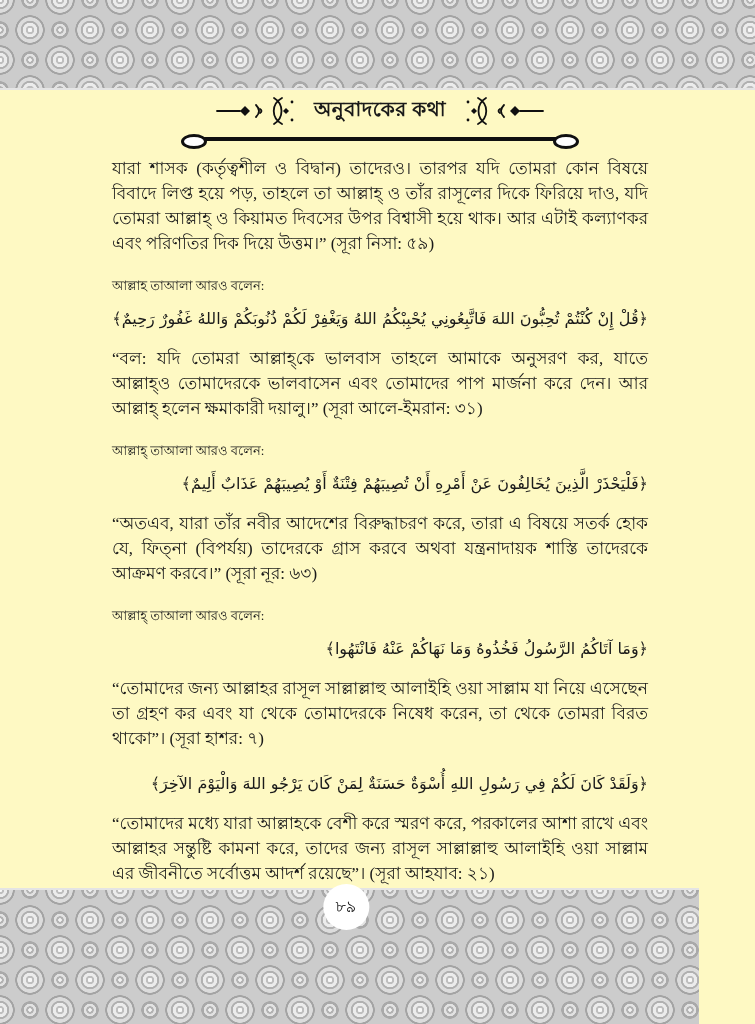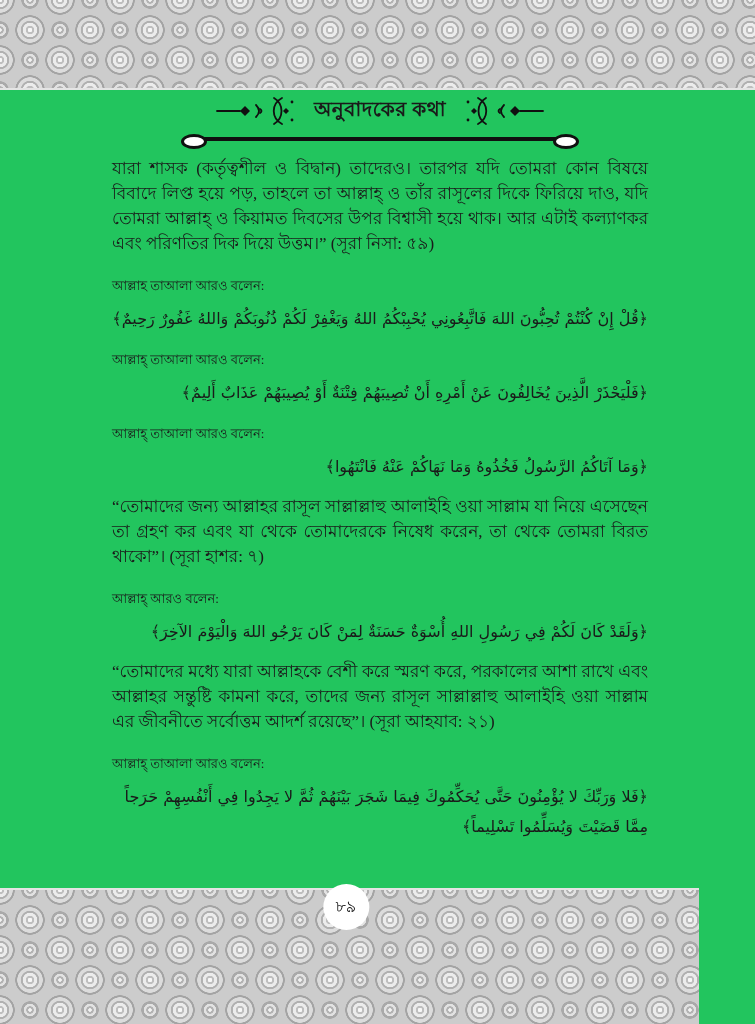--- a/index.html
+++ b/index.html
@@ -3,21 +3,21 @@
 <meta charset="utf-8">
 <style>
   html,body{margin:0;padding:0;}
   body{
     width:755px;height:1024px;
     background:#ffffff;
     font-family:"Liberation Serif","DejaVu Serif",serif;
     color:#1a1a1a;
     overflow:hidden;
   }
-  .page{position:relative;width:755px;height:1024px;background:#22c55e;}
+  .page{position:relative;width:755px;height:1024px;background:#fef9c3;}
 
   
   .pattern{
     background-color:#cccccc;
     background-image:
       radial-gradient(circle, #f8f8f8 0 2px, #bfbfbf 2.5px 4px, #ececec 4.5px 7px, #b1b1b1 7.5px 9px, #dcdcdc 9.5px 12.5px, #a4a4a4 13px 14.5px, rgba(0,0,0,0) 15px),
       radial-gradient(circle, #f8f8f8 0 2px, #bfbfbf 2.5px 4px, #ececec 4.5px 7px, #b1b1b1 7.5px 9px, #dcdcdc 9.5px 12.5px, #a4a4a4 13px 14.5px, rgba(0,0,0,0) 15px),
       radial-gradient(circle, #f3f3f3 0 1.5px, #b3b3b3 2px 3.5px, #e2e2e2 4px 6px, #a9a9a9 6.5px 8.5px, rgba(0,0,0,0) 9px),
       radial-gradient(circle, #f3f3f3 0 1.5px, #b3b3b3 2px 3.5px, #e2e2e2 4px 6px, #a9a9a9 6.5px 8.5px, rgba(0,0,0,0) 9px);
     background-size:60px 60px,60px 60px,60px 60px,60px 60px;
@@ -110,29 +110,30 @@
     <div class="rule">
       <span class="bar"></span>
       <span class="oval left"></span>
       <span class="oval right"></span>
     </div>
 
     <p class="body-par">যারা শাসক (কর্তৃত্বশীল ও বিদ্বান) তাদেরও। তারপর যদি তোমরা কোন বিষয়ে বিবাদে লিপ্ত হয়ে পড়, তাহলে তা আল্লাহ্ ও তাঁর রাসূলের দিকে ফিরিয়ে দাও, যদি তোমরা আল্লাহ্ ও কিয়ামত দিবসের উপর বিশ্বাসী হয়ে থাক। আর এটাই কল্যাণকর এবং পরিণতির দিক দিয়ে উত্তম।” (সূরা নিসা: ৫৯)</p>
 
     <p class="says-label">আল্লাহ তাআলা আরও বলেন:</p>
     <p class="arabic">﴿قُلْ إِنْ كُنْتُمْ تُحِبُّونَ اللهَ فَاتَّبِعُونِي يُحْبِبْكُمُ اللهُ وَيَغْفِرْ لَكُمْ ذُنُوبَكُمْ وَاللهُ غَفُورٌ رَحِيمٌ﴾</p>
+    <p class="body-par">“বল: যদি তোমরা আল্লাহ্‌কে ভালবাস তাহলে আমাকে অনুসরণ কর, যাতে আল্লাহ্‌ও তোমাদেরকে ভালবাসেন এবং তোমাদের পাপ মার্জনা করে দেন। আর আল্লাহ্ হলেন ক্ষমাকারী দয়ালু।” (সূরা আলে-ইমরান: ৩১)</p>
 
     <p class="says-label">আল্লাহ্ তাআলা আরও বলেন:</p>
     <p class="arabic">﴿فَلْيَحْذَرْ الَّذِينَ يُخَالِفُونَ عَنْ أَمْرِهِ أَنْ تُصِيبَهُمْ فِتْنَةٌ أَوْ يُصِيبَهُمْ عَذَابٌ أَلِيمٌ﴾</p>
+    <p class="body-par">“অতএব, যারা তাঁর নবীর আদেশের বিরুদ্ধাচরণ করে, তারা এ বিষয়ে সতর্ক হোক যে, ফিত্‌না (বিপর্যয়) তাদেরকে গ্রাস করবে অথবা যন্ত্রনাদায়ক শাস্তি তাদেরকে আক্রমণ করবে।” (সূরা নূর: ৬৩)</p>
 
     <p class="says-label">আল্লাহ্ তাআলা আরও বলেন:</p>
     <p class="arabic">﴿وَمَا آتَاكُمُ الرَّسُولُ فَخُذُوهُ وَمَا نَهَاكُمْ عَنْهُ فَانْتَهُوا﴾</p>
     <p class="body-par">“তোমাদের জন্য আল্লাহর রাসূল সাল্লাল্লাহু আলাইহি ওয়া সাল্লাম যা নিয়ে এসেছেন তা গ্রহণ কর এবং যা থেকে তোমাদেরকে নিষেধ করেন, তা থেকে তোমরা বিরত থাকো”। (সূরা হাশর: ৭)</p>
 
-    <p class="says-label">আল্লাহ্ আরও বলেন:</p>
     <p class="arabic">﴿وَلَقَدْ كَانَ لَكُمْ فِي رَسُولِ اللهِ أُسْوَةٌ حَسَنَةٌ لِمَنْ كَانَ يَرْجُو اللهَ وَالْيَوْمَ الآخِرَ﴾</p>
     <p class="body-par">“তোমাদের মধ্যে যারা আল্লাহকে বেশী করে স্মরণ করে, পরকালের আশা রাখে এবং আল্লাহর সন্তুষ্টি কামনা করে, তাদের জন্য রাসূল সাল্লাল্লাহু আলাইহি ওয়া সাল্লাম এর জীবনীতে সর্বোত্তম আদর্শ রয়েছে”। (সূরা আহযাব: ২১)</p>
 
     <p class="says-label">আল্লাহ্ তাআলা আরও বলেন:</p>
     <p class="arabic">﴿فَلا وَرَبِّكَ لا يُؤْمِنُونَ حَتَّى يُحَكِّمُوكَ فِيمَا شَجَرَ بَيْنَهُمْ ثُمَّ لا يَجِدُوا فِي أَنْفُسِهِمْ حَرَجاً مِمَّا قَضَيْتَ وَيُسَلِّمُوا تَسْلِيماً﴾</p>
 
   </div>
 
   <div class="border-bottom pattern">
     <div class="page-number-circle">

